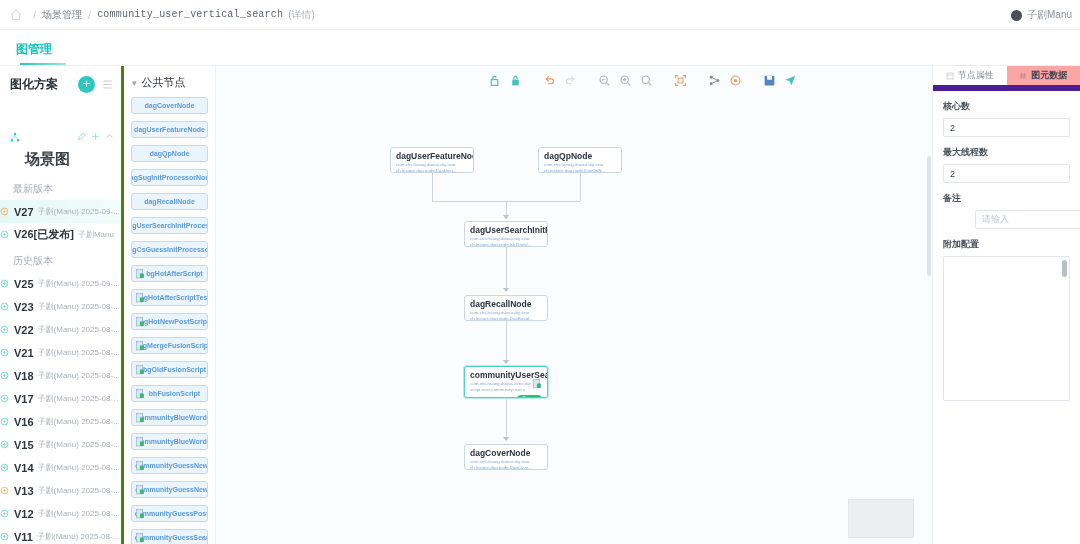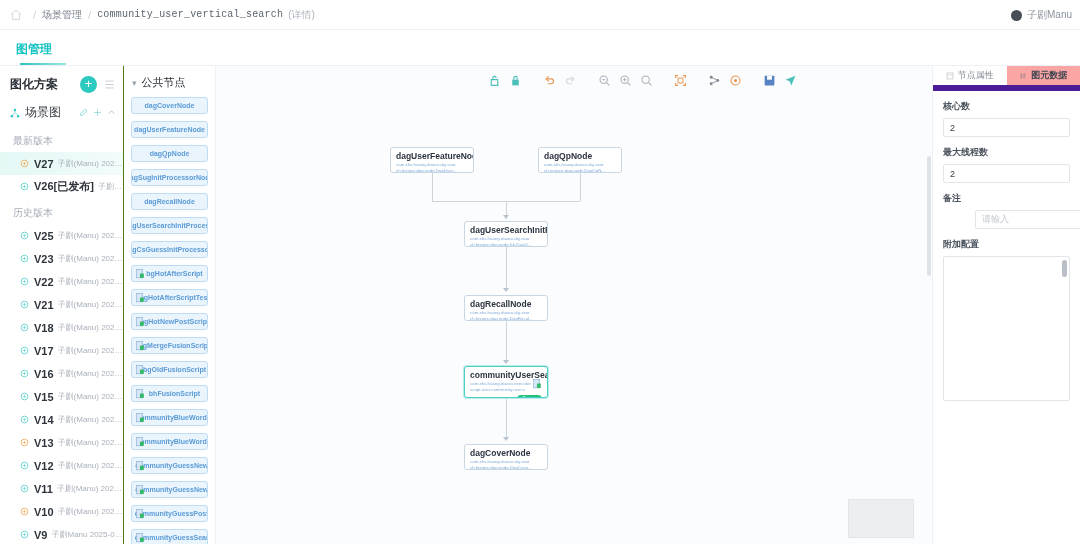--- a/index.html
+++ b/index.html
@@ -43,41 +43,41 @@
     padding: 0 4px 7px 4px; position: relative;
   }
   .tab-underline {
     position: absolute; left: 8px; bottom: 0; width: 46px; height: 2px;
     background: linear-gradient(90deg,#2bc4bd,#9fe5e0);
   }
 
   
   .schemes {
     position: absolute; left: 0; top: 66px; width: 124px; height: 478px;
-    background: #fff; border-right: 1px solid #4d7c0f; overflow: hidden;
+    background: #fff; border-right: 3px solid #4d7c0f; overflow: hidden;
   }
   .sch-head { display: flex; align-items: center; padding: 10px 8px 6px 10px; }
   .sch-title { font-size: 12px; font-weight: 700; color: #2b3038; flex: 1; }
   .plus-btn {
     width: 17px; height: 17px; border-radius: 50%;
     background: #2cc9c0; color: #fff; font-size: 13px; line-height: 16px;
     text-align: center; margin-right: 7px;
   }
   .list-ico { width: 11px; height: 11px; opacity: .5; }
 
   .sch-row { display: flex; align-items: center; padding: 5px 7px 5px 10px; }
   .sch-row .sitem-ico { width: 10px; height: 10px; margin-right: 5px; }
-  .sch-name { font-size: 12px; font-weight: 400; color: #3a4048; flex: 1; }
+  .sch-name { font-size: 15px; font-weight: 700; color: #3a4048; flex: 1; margin-top: 46px; }
   .row-actions { display: flex; gap: 5px; align-items: center; color: #9fd9d4; font-size: 10px; }
 
   .group-label { font-size: 10px; color: #a7aeb8; padding: 8px 0 4px 13px; }
 
   .ver-row {
     display: flex; align-items: center; height: 23px;
-    padding-left: 20px; position: relative; white-space: nowrap;
+    position: relative; white-space: nowrap;
   }
   .ver-row.active { background: linear-gradient(90deg,#e4f8f6,#f2fcfb); }
   .ver-ico { width: 9px; height: 9px; margin-right: 5px; flex: 0 0 auto; }
   .ver-name { font-size: 11px; font-weight: 700; color: #2f353d; margin-right: 4px; }
   .ver-meta { font-size: 8px; color: #a9b0ba; overflow: hidden; text-overflow: ellipsis; }
 
   
   .palette {
     position: absolute; left: 124px; top: 66px; width: 92px; height: 478px;
     background: #fff; border-right: 1px solid #eef1f4; overflow: hidden;

